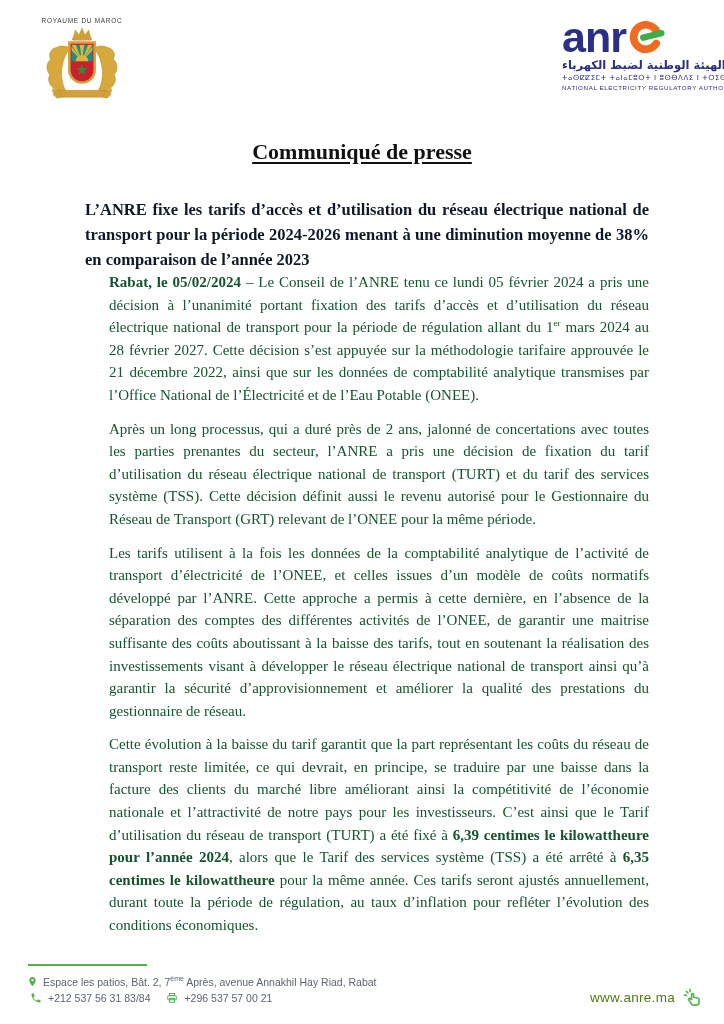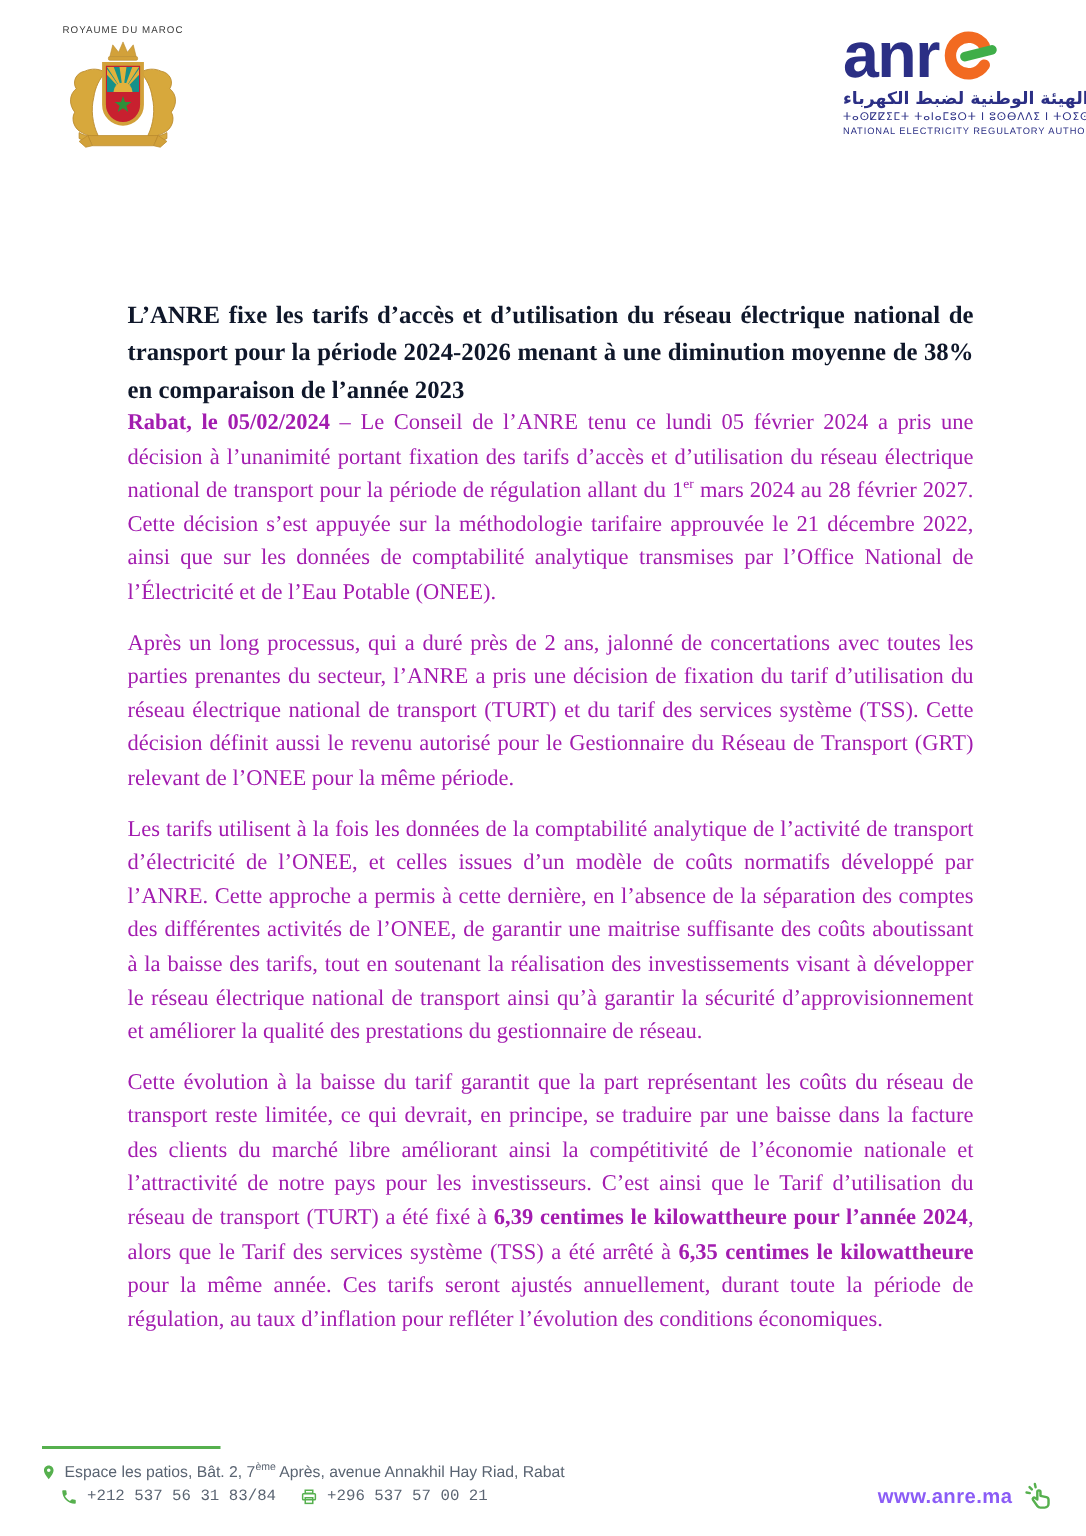--- a/index.html
+++ b/index.html
@@ -48,40 +48,40 @@
 
   .headline {
     position:absolute; left:85px; top:197px; width:564px;
     color:#0f172a; font-weight:bold; font-size:16.5px; line-height:25px;
     text-align:justify;
   }
 
   .bodytext { position:absolute; left:85px; top:271px; width:564px; }
   .para {
     font-size:15px; line-height:22.6px; text-align:justify;
-    margin-bottom:11px; color:#a21caf;
+    margin-bottom:11px; color:#14532d;margin-left:24px;
   }
   .para .b { font-weight:bold; }
   .para sup { font-size:9px; line-height:0; }
 
   
   .footer-rule { position:absolute; left:28px; top:964px; width:119px; height:2px; background:#56b04e; }
   .footer-line {
     position:absolute; font-family:"Liberation Sans", sans-serif;
     font-size:10.5px; color:#5a6472; display:flex; align-items:center; gap:5px;
     white-space:nowrap;
   }
   .addr { left:27px; top:975px; }
-  .tel  { left:40px; top:992px; gap:6px;font-family:Liberation Mono, monospace; }
+  .tel  { left:30px; top:992px; gap:6px; }
   .tel .sep { width:4px; }
   .addr sup { font-size:7px; }
   .web {
     position:absolute; right:20px; top:986px; display:flex; align-items:center; gap:6px;
-    font-family:"Liberation Sans", sans-serif; font-weight:bold; font-size:13.5px;
-    color:#8b5cf6; letter-spacing:.3px; text-decoration:none; cursor:pointer;
+    font-family:"Liberation Sans", sans-serif; font-weight:normal; font-size:13.5px;
+    color:#4d7c0f; letter-spacing:.3px; text-decoration:none; cursor:pointer;
   }
 </style>
 </head>
 <body>
 
 <div class="page">
 
   <div class="royal">
     <div class="royal-label">ROYAUME DU MAROC</div>
     <svg width="82" height="78" viewBox="0 0 84 80">
@@ -128,20 +128,21 @@
       <svg class="eglyph" width="38" height="34" viewBox="0 0 38 34">
         <path d="M27.2 23.4 A12.2 12.2 0 1 1 27.2 10.6" fill="none" stroke="#f26a21" stroke-width="7.6" stroke-linecap="round"></path>
         <rect x="11" y="13.6" width="25" height="6.4" rx="3.2" fill="#3fae49" transform="rotate(-14 18 17)"></rect>
       </svg>
     </div>
     <div class="anre-ar">الهيئة الوطنية لضبط الكهرباء</div>
     <div class="anre-tif">ⵜⴰⵙⵇⵇⵉⵎⵜ ⵜⴰⵏⴰⵎⵓⵔⵜ ⵏ ⵓⵙⴱⴷⴷⵉ ⵏ ⵜⵔⵉⵙⵉⵜⵉ</div>
     <div class="anre-en">NATIONAL ELECTRICITY REGULATORY AUTHORITY</div>
   </div>
 
+  <h1 class="doc-title"><span>Communiqué de presse</span></h1>
 
   <div class="headline">L’ANRE fixe les tarifs d’accès et d’utilisation du réseau électrique national de transport pour la période 2024-2026 menant à une diminution moyenne de 38% en comparaison de l’année 2023</div>
 
   <div class="bodytext">
       <p class="para"><span class="b">Rabat, le 05/02/2024 </span><span>– Le Conseil de l’ANRE tenu ce lundi 05 février 2024 a pris une décision à l’unanimité portant fixation des tarifs d’accès et d’utilisation du réseau électrique national de transport pour la période de régulation allant du 1</span><sup>er</sup><span> mars 2024 au 28 février 2027. Cette décision s’est appuyée sur la méthodologie tarifaire approuvée le 21 décembre 2022, ainsi que sur les données de comptabilité analytique transmises par l’Office National de l’Électricité et de l’Eau Potable (ONEE).</span></p>
       <p class="para"><span>Après un long processus, qui a duré près de 2 ans, jalonné de concertations avec toutes les parties prenantes du secteur, l’ANRE a pris une décision de fixation du tarif d’utilisation du réseau électrique national de transport (TURT) et du tarif des services système (TSS). Cette décision définit aussi le revenu autorisé pour le Gestionnaire du Réseau de Transport (GRT) relevant de l’ONEE pour la même période.</span></p>
       <p class="para"><span>Les tarifs utilisent à la fois les données de la comptabilité analytique de l’activité de transport d’électricité de l’ONEE, et celles issues d’un modèle de coûts normatifs développé par l’ANRE. Cette approche a permis à cette dernière, en l’absence de la séparation des comptes des différentes activités de l’ONEE, de garantir une maitrise suffisante des coûts aboutissant à la baisse des tarifs, tout en soutenant la réalisation des investissements visant à développer le réseau électrique national de transport ainsi qu’à garantir la sécurité d’approvisionnement et améliorer la qualité des prestations du gestionnaire de réseau.</span></p>
       <p class="para"><span>Cette évolution à la baisse du tarif garantit que la part représentant les coûts du réseau de transport reste limitée, ce qui devrait, en principe, se traduire par une baisse dans la facture des clients du marché libre améliorant ainsi la compétitivité de l’économie nationale et l’attractivité de notre pays pour les investisseurs. C’est ainsi que le Tarif d’utilisation du réseau de transport (TURT) a été fixé à </span><span class="b">6,39 centimes le kilowattheure pour l’année 2024</span><span>, alors que le Tarif des services système (TSS) a été arrêté à </span><span class="b">6,35 centimes le kilowattheure</span><span> pour la même année. Ces tarifs seront ajustés annuellement, durant toute la période de régulation, au taux d’inflation pour refléter l’évolution des conditions économiques.</span></p>
     </div>
 

